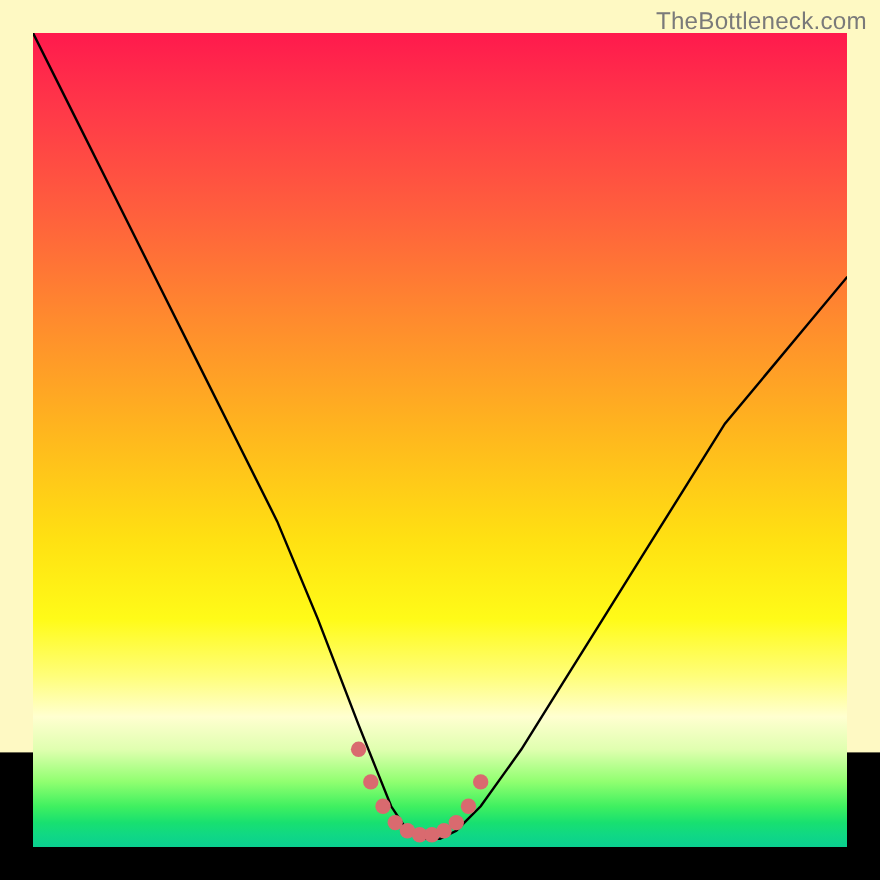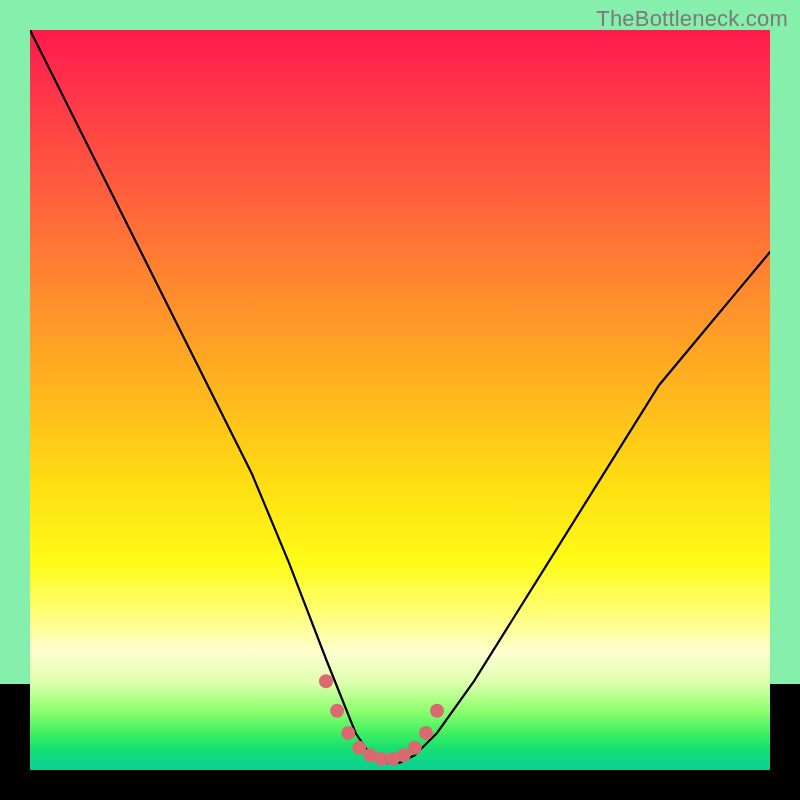--- a/index.html
+++ b/index.html
@@ -8,21 +8,21 @@
     width: 800px;
     height: 800px;
     background: #000;
     font-family: Arial, Helvetica, sans-serif;
     overflow: hidden;
   }
   .frame {
     position: relative;
     width: 800px;
     height: 684px;
-    background: #86efac;
+    background: #fef9c3;
   }
   .plot {
     position: absolute;
     left: 30px;
     top: 30px;
     width: 740px;
     height: 740px;
     background: linear-gradient(to bottom,
       #ff1a4d 0%,
       #ff3a48 10%,

